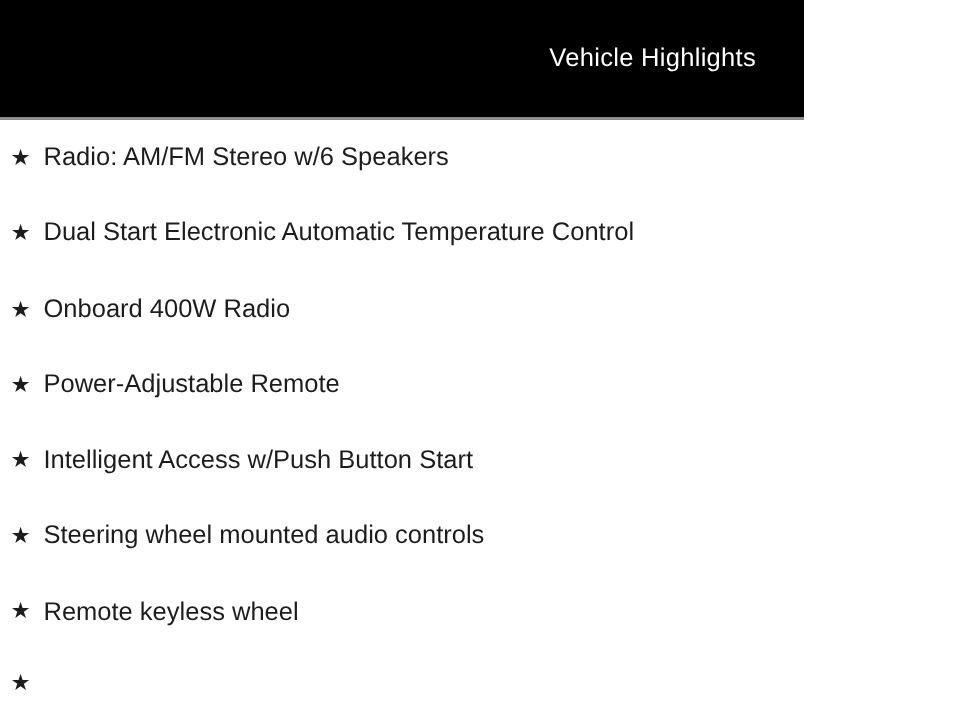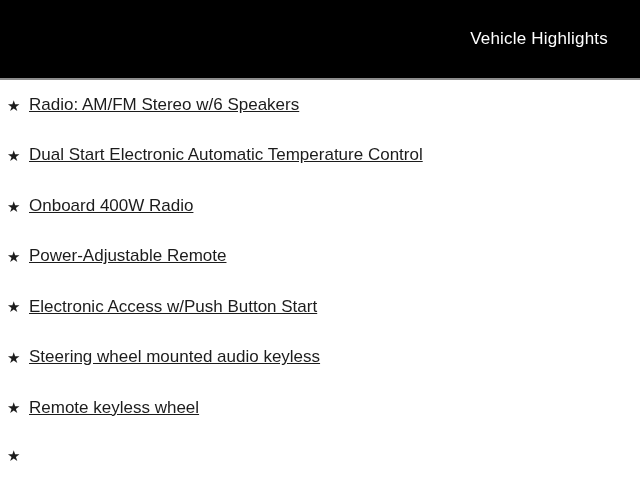--- a/index.html
+++ b/index.html
@@ -8,21 +8,21 @@
     background: #ffffff;
   }
   body {
     width: 640px;
     height: 480px;
     overflow: hidden;
     font-family: "Liberation Sans", sans-serif;
   }
   .header-bar {
     box-sizing: border-box;
-    width: 640px;
+    width: 536px;
     height: 80px;
     background: #000000;
     border-bottom: 2px solid #8c8c8c;
     display: flex;
     align-items: center;
     justify-content: flex-end;
     padding-right: 32px;
   }
   .header-title {
     color: #ffffff;
@@ -49,21 +49,20 @@
     font-size: 15px;
     line-height: 1;
     color: #1c1c1c;
     margin-right: 7px;
     text-align: left;
   }
   .feature-text {
     font-size: 17px;
     color: #1c1c1c;
     line-height: 1.2;
-    text-decoration: underline;
   }
 </style>
 </head>
 <body>
 
 <div class="header-bar">
   <span class="header-title">Vehicle Highlights</span>
 </div>
 
 <div class="feature-list">
@@ -78,25 +77,25 @@
   <div class="feature-row">
     <span class="star">★</span>
     <span class="feature-text">Onboard 400W Radio</span>
   </div>
   <div class="feature-row">
     <span class="star">★</span>
     <span class="feature-text">Power-Adjustable Remote</span>
   </div>
   <div class="feature-row">
     <span class="star">★</span>
-    <span class="feature-text">Electronic Access w/Push Button Start</span>
+    <span class="feature-text">Intelligent Access w/Push Button Start</span>
   </div>
   <div class="feature-row">
     <span class="star">★</span>
-    <span class="feature-text">Steering wheel mounted audio keyless</span>
+    <span class="feature-text">Steering wheel mounted audio controls</span>
   </div>
   <div class="feature-row">
     <span class="star">★</span>
     <span class="feature-text">Remote keyless wheel</span>
   </div>
   <div class="feature-row">
     <span class="star">★</span>
   </div>
 </div>
 

